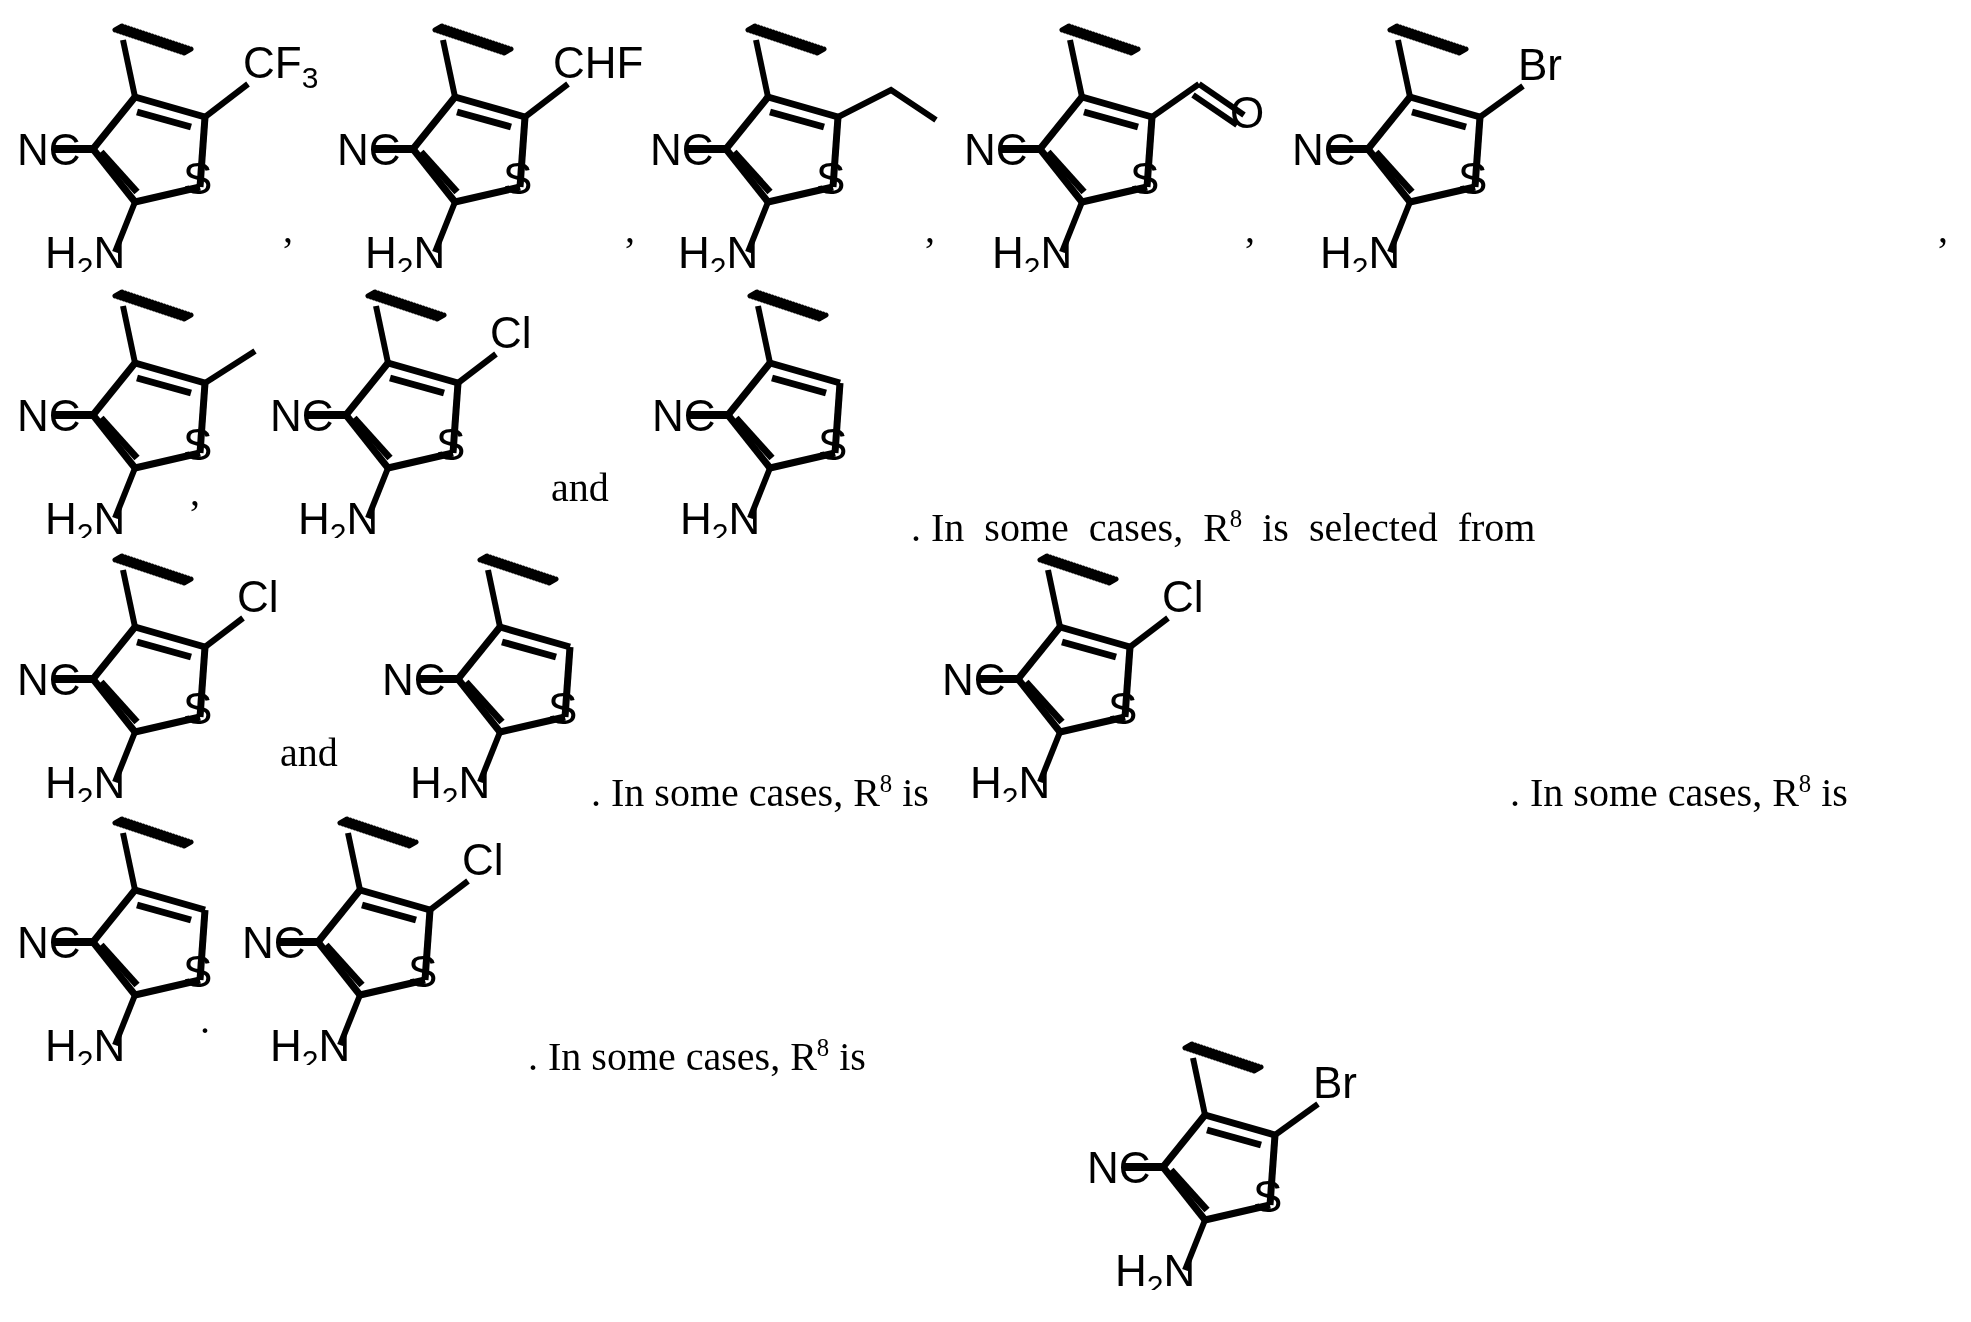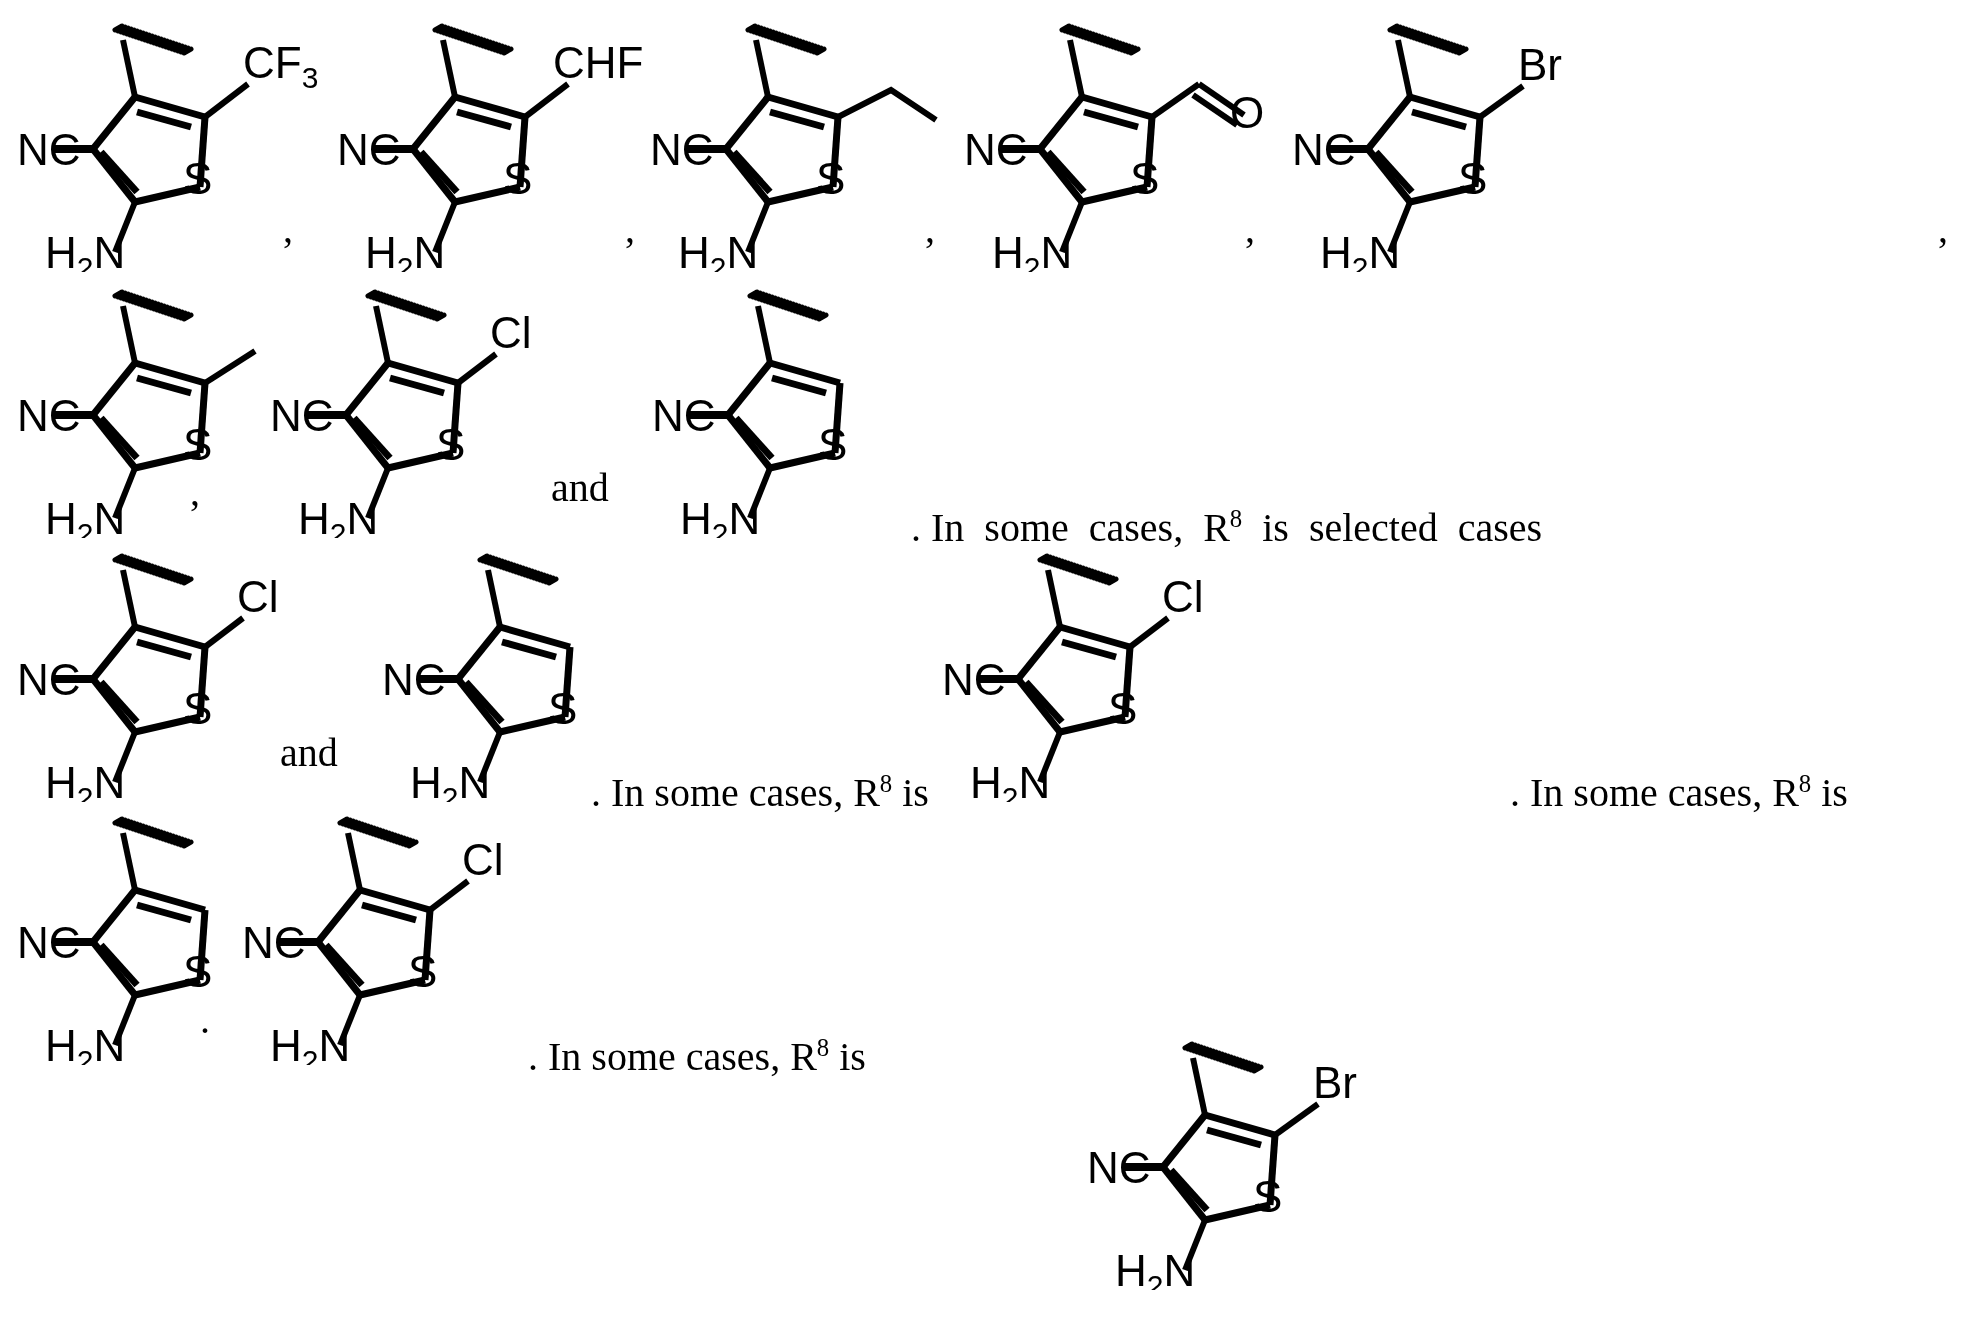--- a/index.html
+++ b/index.html
@@ -165,21 +165,21 @@
       <text x="2" y="163" font-family="Liberation Sans, sans-serif" font-size="44" fill="#000">NC</text>
       <text x="30" y="266" font-family="Liberation Sans, sans-serif" font-size="44" fill="#000">H<tspan font-size="30" dy="10">2</tspan><tspan font-size="44" dy="-10">N</tspan></text>
       <text x="168" y="192" font-family="Liberation Sans, sans-serif" font-size="44" fill="#000">S</text>
     </svg>
   </div>
 
   <div class="punc" style="left:190px;top:472px;">,</div>
   <div class="txt" style="left:551px;top:468px;">and</div>
 
   <div class="txt wide" style="left:871px;top:468px;">
-    <span>. In  some  cases,  R</span><sup>8</sup><span>  is  selected  cases</span>
+    <span>. In  some  cases,  R</span><sup>8</sup><span>  is  selected  from</span>
   </div>
 
   <div class="struct" style="left:15px;top:532px;">
     <svg viewBox="0 0 310 270">
       <use href="#ring"></use>
       <use href="#wavy" transform="translate(100,28)"></use>
       <path d="M190,115 L228,86" stroke="#000" stroke-width="6" fill="none"></path>
       <text x="222" y="80" font-family="Liberation Sans, sans-serif" font-size="44" fill="#000">Cl</text>
       <text x="2" y="163" font-family="Liberation Sans, sans-serif" font-size="44" fill="#000">NC</text>
       <text x="30" y="266" font-family="Liberation Sans, sans-serif" font-size="44" fill="#000">H<tspan font-size="30" dy="10">2</tspan><tspan font-size="44" dy="-10">N</tspan></text>

